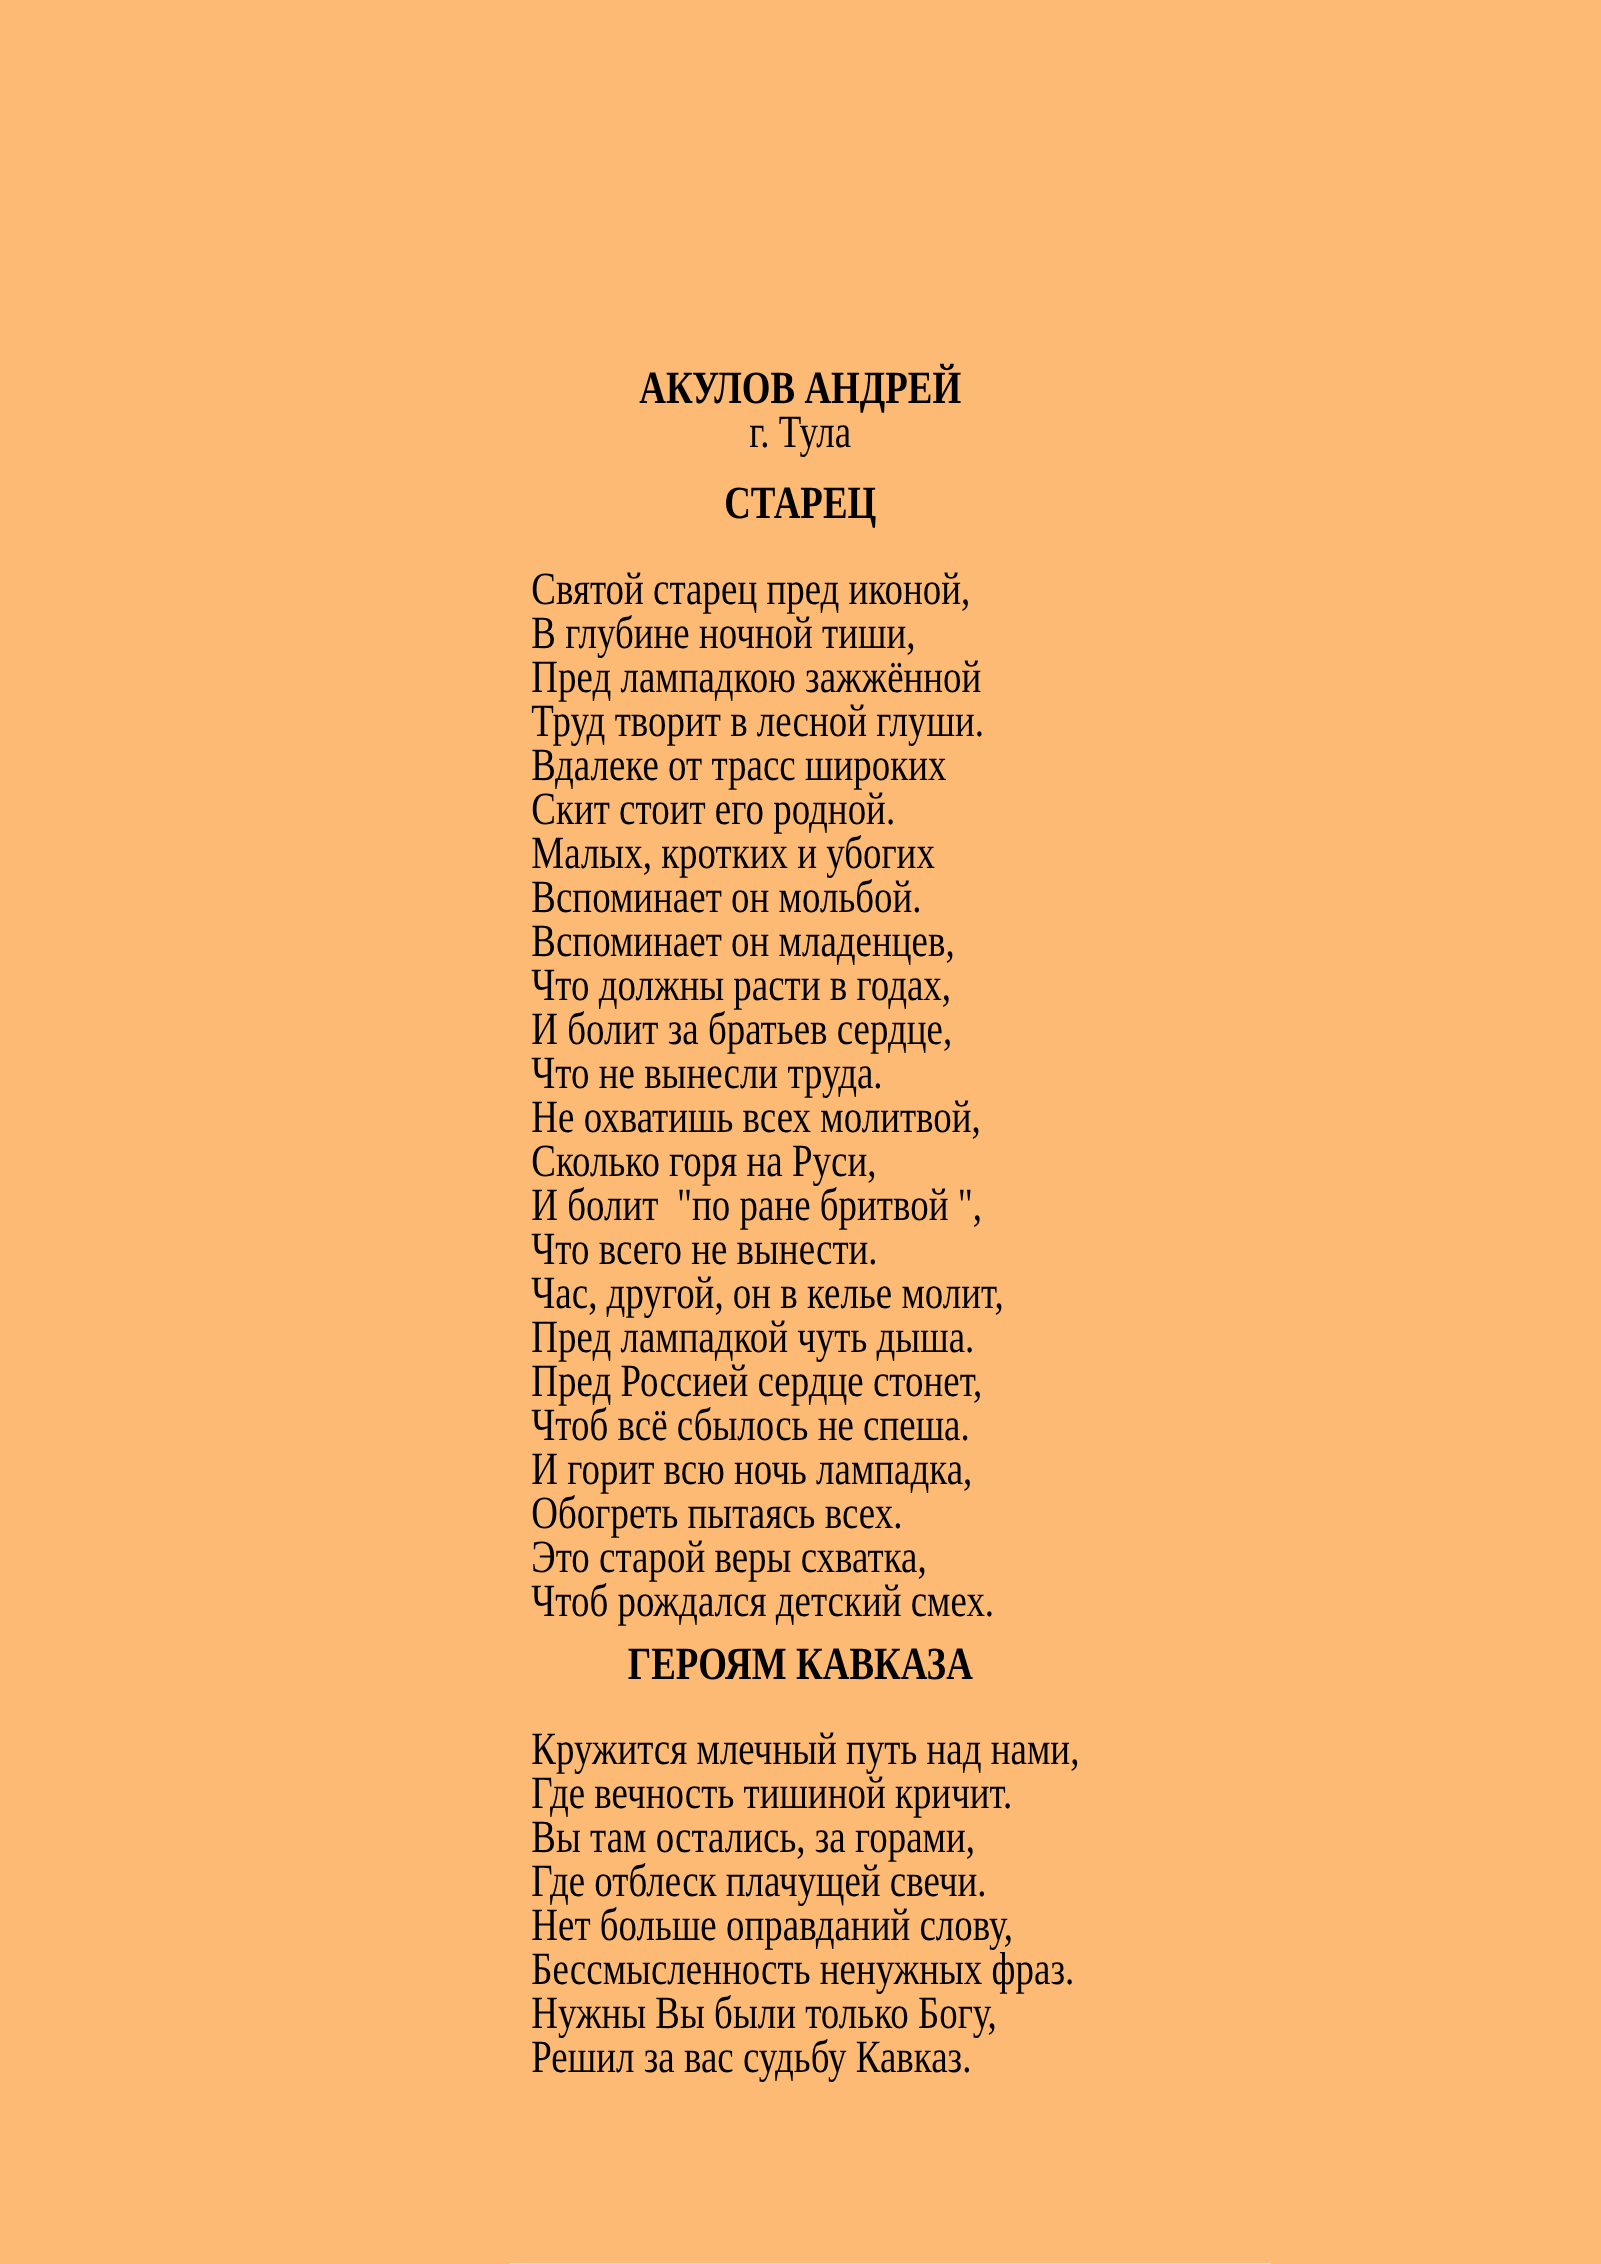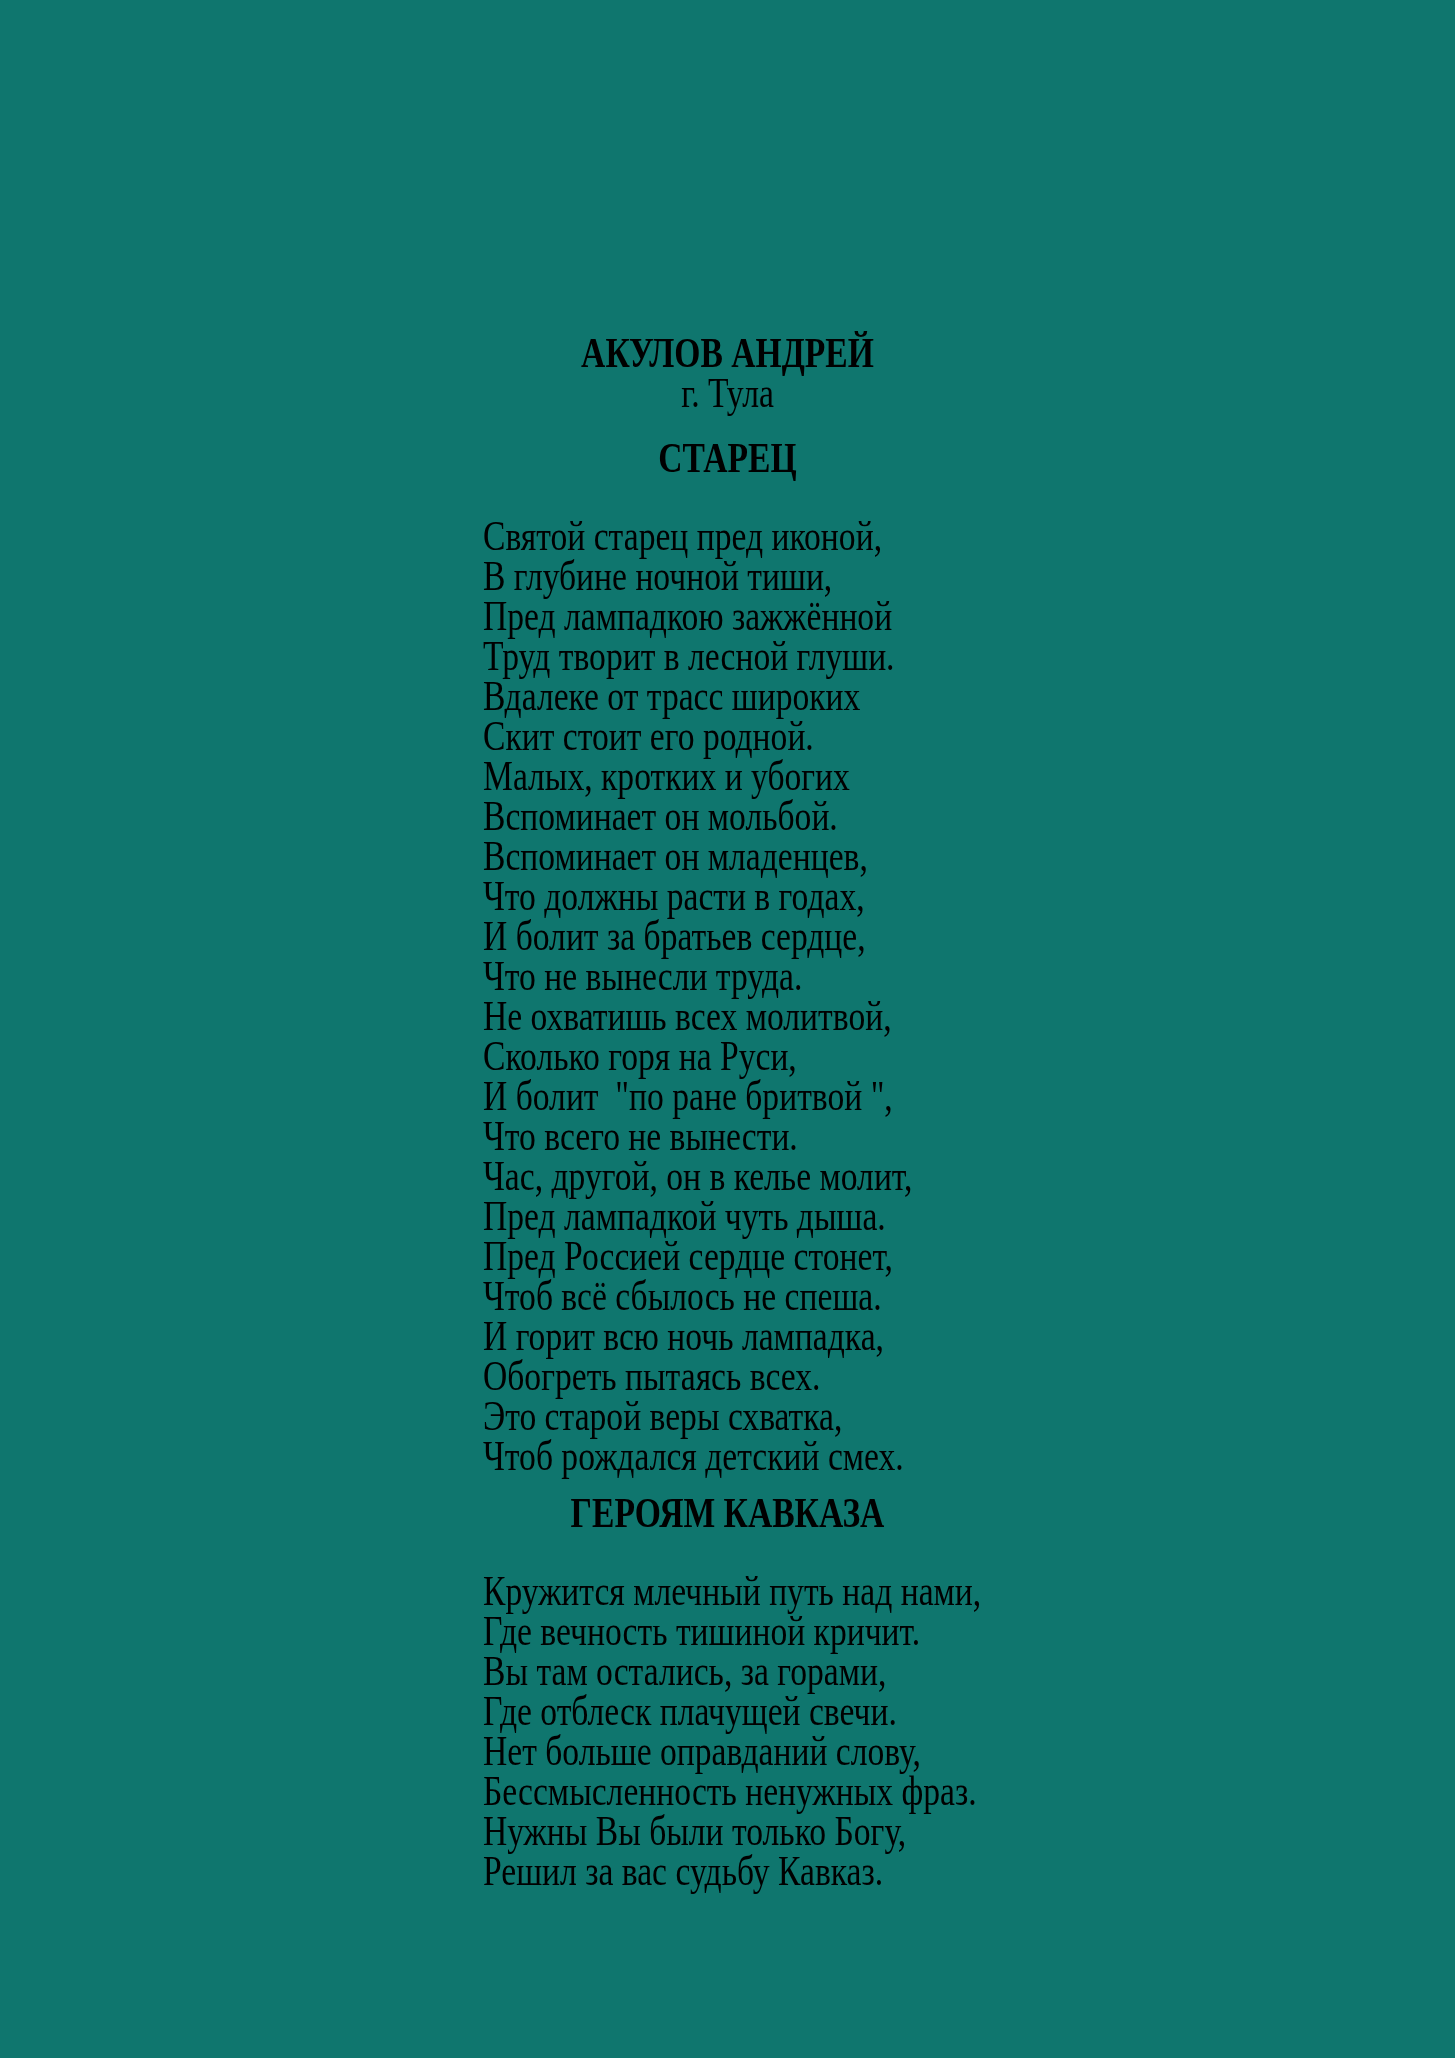--- a/index.html
+++ b/index.html
@@ -4,21 +4,21 @@
 <style>
   html, body {
     margin: 0;
     padding: 0;
     background: #ffffff;
   }
   .page {
     position: relative;
     width: 1455px;
     height: 2058px;
-    background: #0f766e;
+    background: #fdba74;
     color: #000000;
     font-family: "Liberation Serif", "DejaVu Serif", serif;
     font-size: 42px;
     line-height: 40px;
     overflow: hidden;
   }
   
   .center-line {
     position: absolute;
     left: 0;

